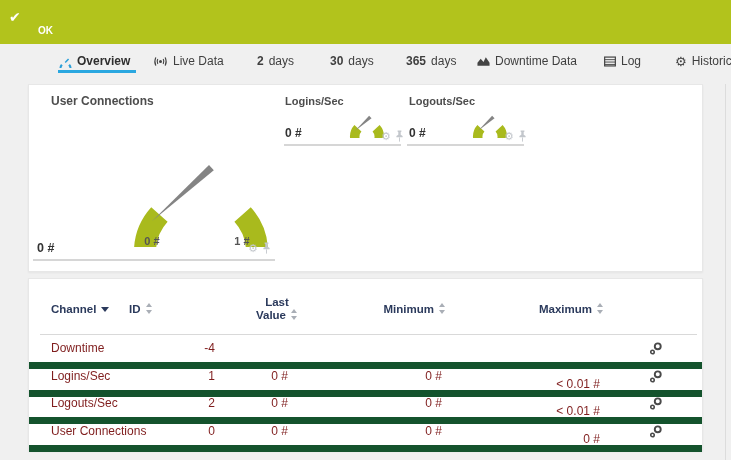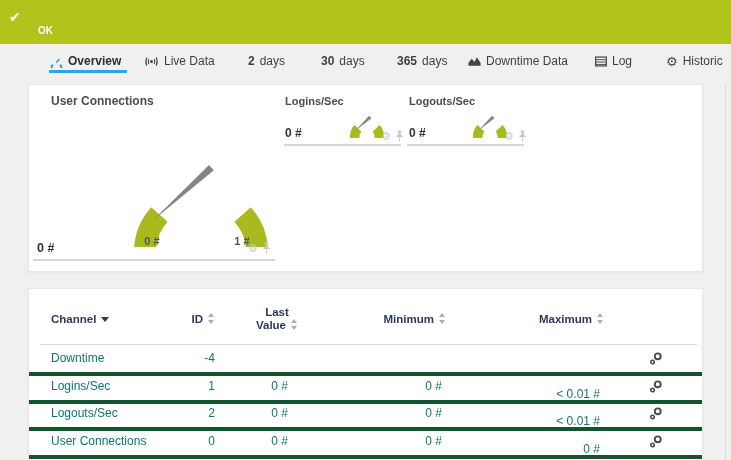--- a/index.html
+++ b/index.html
@@ -13,55 +13,55 @@
   .hdr .line{position:absolute;left:27px;top:6px;font-size:15px;white-space:nowrap;}
   .hdr .kind{font-style:italic;margin-right:7px;}
   .hdr .title{font-weight:bold;}
   .hdr .flag{font-size:10px;position:relative;top:-6px;margin-left:3px;
              font-family:"DejaVu Sans",sans-serif;}
   .hdr .stars{margin-left:13px;font-size:11px;letter-spacing:1.5px;
               font-family:"DejaVu Sans",sans-serif;position:relative;top:-2px;}
   .hdr .ok{position:absolute;left:38px;top:25px;font-size:10px;font-weight:bold;}
 
   
-  .tabs{position:absolute;left:4px;top:44px;width:677px;height:34px;}
+  .tabs{position:absolute;left:13px;top:44px;width:677px;height:34px;}
   .tab{position:absolute;top:10px;display:flex;align-items:center;gap:5px;
        font-size:12px;color:#3f3f3f;white-space:nowrap;cursor:pointer;}
   .tab .num{font-weight:bold;}
   .tab.active{font-weight:bold;color:#2f2f2f;}
   .tab-underline{position:absolute;left:45px;top:26px;width:78px;height:3px;background:#2aa7e0;}
   .tab svg{display:block;}
   .gearglyph{font-family:"DejaVu Sans",sans-serif;font-size:13px;line-height:13px;color:#444;}
 
   
   .panel{position:absolute;left:28px;width:675px;background:#fff;
          border:1px solid #e7e7e7;box-shadow:0 1px 2px rgba(0,0,0,0.05);box-sizing:border-box;}
   .panel1{top:84px;height:188px;}
-  .panel2{top:288px;height:173px;text-decoration:underline;}
+  .panel2{top:278px;height:173px;text-decoration:underline;}
   .edge-line{position:absolute;left:725px;top:84px;height:376px;width:1px;background:#dcdcdc;}
 
   
   .g-title{position:absolute;font-weight:bold;color:#4d4d4d;}
   .t-big{left:22px;top:9px;font-size:12px;}
   .t-small{font-size:11px;}
   .g-value{position:absolute;font-weight:bold;color:#333;font-size:12px;}
   .g-scale{position:absolute;width:40px;text-align:center;font-size:11px;font-weight:bold;color:#555;}
   .g-line{position:absolute;height:2px;background:#d6d6d6;}
   .g-icons{position:absolute;display:flex;align-items:flex-end;gap:4px;color:#c3c7cc;}
   .g-icons .mini-gear{font-family:"DejaVu Sans",sans-serif;font-size:11px;line-height:11px;color:#c3c7cc;}
 
   
   .th{position:absolute;top:24px;font-size:11.5px;font-weight:bold;color:#2b3a5c;white-space:nowrap;cursor:pointer;}
   .th-channel{left:22px;}
-  .th-id{left:100px;width:86px;text-align:right;}
+  .th-id{left:100px;width:86px;text-align:left;}
   .th-last{left:213px;width:70px;top:17px;text-align:center;line-height:13px;}
   .th-min{left:325px;width:92px;text-align:right;}
   .th-max{left:482px;width:93px;text-align:right;}
   .thead-line{position:absolute;left:11px;right:5px;top:55px;height:1px;background:#d9d9d9;}
-  .trow{position:absolute;left:0;right:0;height:27px;border-bottom:4px solid #14532d;font-size:12px;color:#0f766e;}
+  .trow{position:absolute;left:0;right:0;height:27px;border-bottom:7px solid #14532d;font-size:12px;color:#7f1d1d;}
   .trow span{position:absolute;line-height:27px;white-space:nowrap;}
   .td-channel{left:22px;}
   .td-id{left:100px;width:86px;text-align:right;}
   .td-last{left:185px;width:74px;text-align:right;}
   .td-min{left:325px;width:88px;text-align:right;}
   .td-max{left:482px;width:89px;text-align:right;margin-top:8px;}
   .td-icon{left:612px;width:30px;text-align:center;line-height:27px!important;cursor:pointer;}
   .td-icon svg{vertical-align:middle;}
 
   .sort{display:inline-block;width:8px;height:11px;position:relative;margin-left:4px;vertical-align:-1px;}

